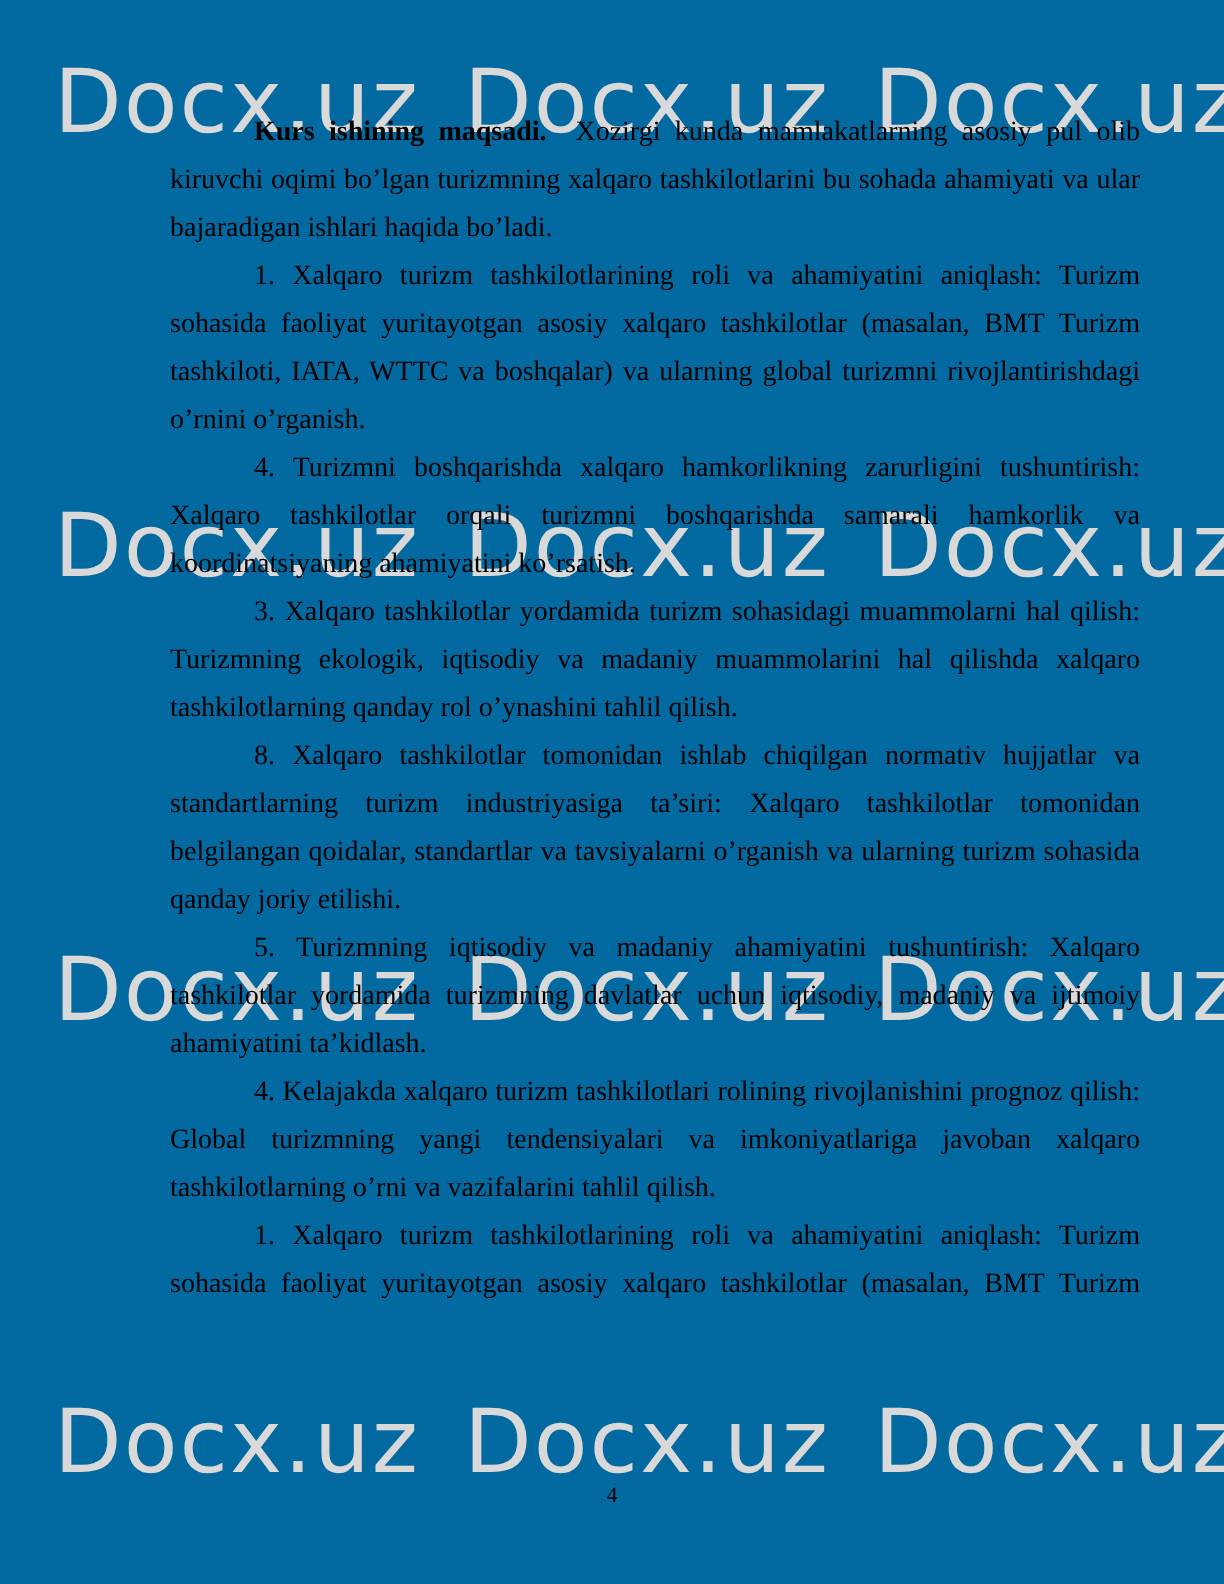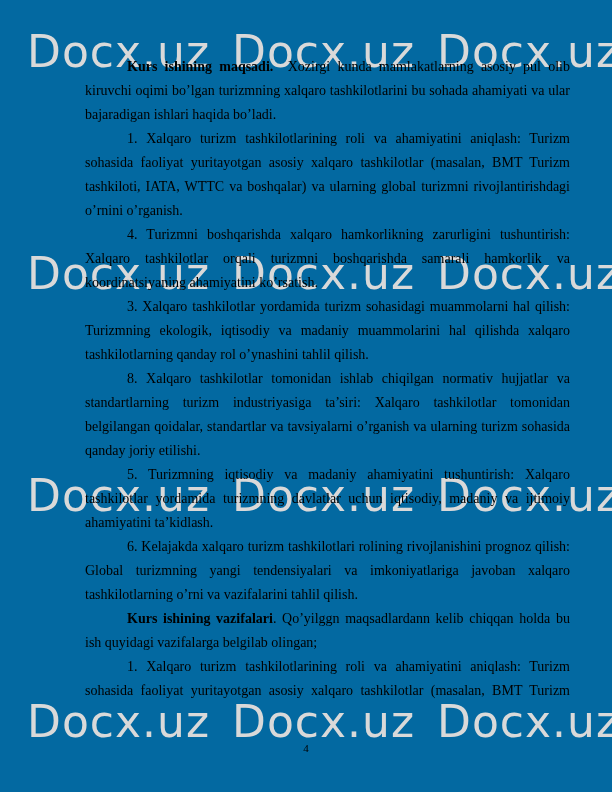--- a/index.html
+++ b/index.html
@@ -65,19 +65,18 @@
   <div class="watermark" style="left:232px; top:700px;">Docx.uz</div>
   <div class="watermark" style="left:437px; top:700px;">Docx.uz</div>
 
   <div class="content">
     <p><b>Kurs ishining maqsadi.</b><span style="white-space:pre-wrap">  Xozirgi kunda mamlakatlarning asosiy pul olib kiruvchi oqimi bo’lgan turizmning xalqaro tashkilotlarini bu sohada ahamiyati va ular bajaradigan ishlari haqida bo’ladi.</span></p>
     <p>1. Xalqaro turizm tashkilotlarining roli va ahamiyatini aniqlash: Turizm sohasida faoliyat yuritayotgan asosiy xalqaro tashkilotlar (masalan, BMT Turizm tashkiloti, IATA, WTTC va boshqalar) va ularning global turizmni rivojlantirishdagi o’rnini o’rganish.</p>
     <p>4. Turizmni boshqarishda xalqaro hamkorlikning zarurligini tushuntirish: Xalqaro tashkilotlar orqali turizmni boshqarishda samarali hamkorlik va koordinatsiyaning ahamiyatini ko’rsatish.</p>
     <p>3. Xalqaro tashkilotlar yordamida turizm sohasidagi muammolarni hal qilish: Turizmning ekologik, iqtisodiy va madaniy muammolarini hal qilishda xalqaro tashkilotlarning qanday rol o’ynashini tahlil qilish.</p>
     <p>8. Xalqaro tashkilotlar tomonidan ishlab chiqilgan normativ hujjatlar va standartlarning turizm industriyasiga ta’siri: Xalqaro tashkilotlar tomonidan belgilangan qoidalar, standartlar va tavsiyalarni o’rganish va ularning turizm sohasida qanday joriy etilishi.</p>
     <p>5. Turizmning iqtisodiy va madaniy ahamiyatini tushuntirish: Xalqaro tashkilotlar yordamida turizmning davlatlar uchun iqtisodiy, madaniy va ijtimoiy ahamiyatini ta’kidlash.</p>
-    <p>6. Kelajakda xalqaro turizm tashkilotlari rolining rivojlanishini prognoz qilish: Global turizmning yangi tendensiyalari va imkoniyatlariga javoban xalqaro tashkilotlarning o’rni va vazifalarini tahlil qilish.</p>
-    <p><b>Kurs ishining vazifalari</b><span>. Qo’yilggn maqsadlardann kelib chiqqan holda bu ish quyidagi vazifalarga belgilab olingan;</span></p>
+    <p>4. Kelajakda xalqaro turizm tashkilotlari rolining rivojlanishini prognoz qilish: Global turizmning yangi tendensiyalari va imkoniyatlariga javoban xalqaro tashkilotlarning o’rni va vazifalarini tahlil qilish.</p>
     <p style="text-align-last: justify;">1. Xalqaro turizm tashkilotlarining roli va ahamiyatini aniqlash: Turizm sohasida faoliyat yuritayotgan asosiy xalqaro tashkilotlar (masalan, BMT Turizm</p>
   </div>
 
   <div class="page-number">4</div>
 </div>
 
 </body></html>

